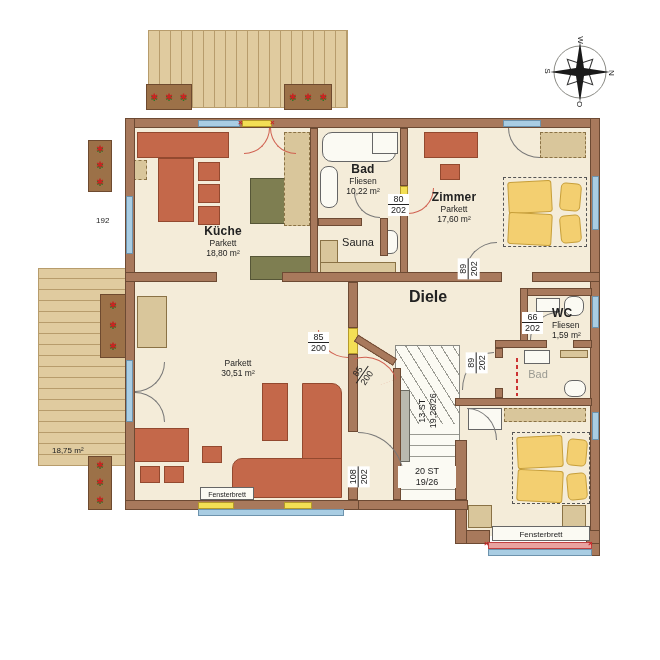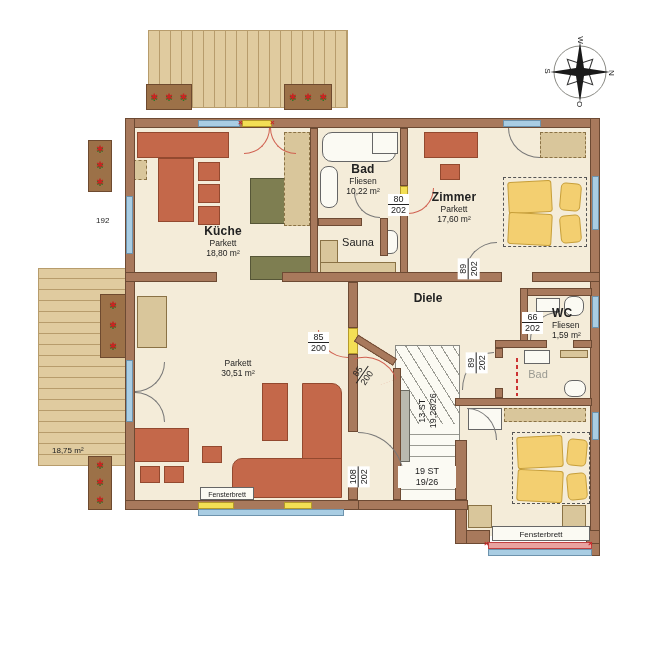--- a/index.html
+++ b/index.html
@@ -259,21 +259,21 @@
   </div>
   <div class="lbl" style="left:330px;top:232px;width:56px">
     <span style="font-size:11px">Sauna</span>
   </div>
   <div class="lbl" style="left:412px;top:190px;width:84px">
     <span class="nm">Zimmer</span>
     <span class="sub">Parkett</span>
     <span class="sub">17,60 m²</span>
   </div>
   <div class="lbl" style="left:398px;top:288px;width:60px">
-    <span style="font-size:12px;font-weight:600">Diele</span>
+    <span style="font-size:16px;font-weight:600">Diele</span>
   </div>
   <div class="lbl" style="left:552px;top:306px;width:44px;text-align:left">
     <span class="nm">WC</span>
     <span class="sub">Fliesen</span>
     <span class="sub">1,59 m²</span>
   </div>
   <div class="lbl" style="left:518px;top:364px;width:40px;color:#9a9a92">
     <span style="font-size:11px">Bad</span>
   </div>
   <div class="lbl" style="left:168px;top:358px;width:140px">
@@ -308,21 +308,21 @@
   <div class="dim rot90" style="left:348px;top:466px">
     <span class="t">108</span>
     <span class="b">202</span>
   </div>
 
   <div class="stlbl rot90" style="left:400px;top:400px;width:56px">
     <span style="display:block">13 ST</span>
     <span style="display:block">19,26/26</span>
   </div>
   <div class="stlbl" style="left:398px;top:466px;width:58px;background:#fbfaf3">
-    <span style="display:block">19 ST</span>
+    <span style="display:block">20 ST</span>
     <span style="display:block">19/26</span>
   </div>
 
   <div class="small" style="left:96px;top:216px">192</div>
   <div class="small" style="left:52px;top:446px">18,75 m²</div>
 
   <svg width="76" height="76" viewBox="0 0 76 76" style="position:absolute;left:542px;top:34px">
     <circle cx="38" cy="38" r="26" fill="none" stroke="#8a8a84" stroke-width="1"></circle>
     <polygon points="38,20 44,32 56,38 44,44 38,56 32,44 20,38 32,32" fill="#fff" stroke="#333" stroke-width="1" transform="rotate(45 38 38)"></polygon>
     <polygon points="38,8 42,34 68,38 42,42 38,68 34,42 8,38 34,34" fill="#1a1a1a"></polygon>

